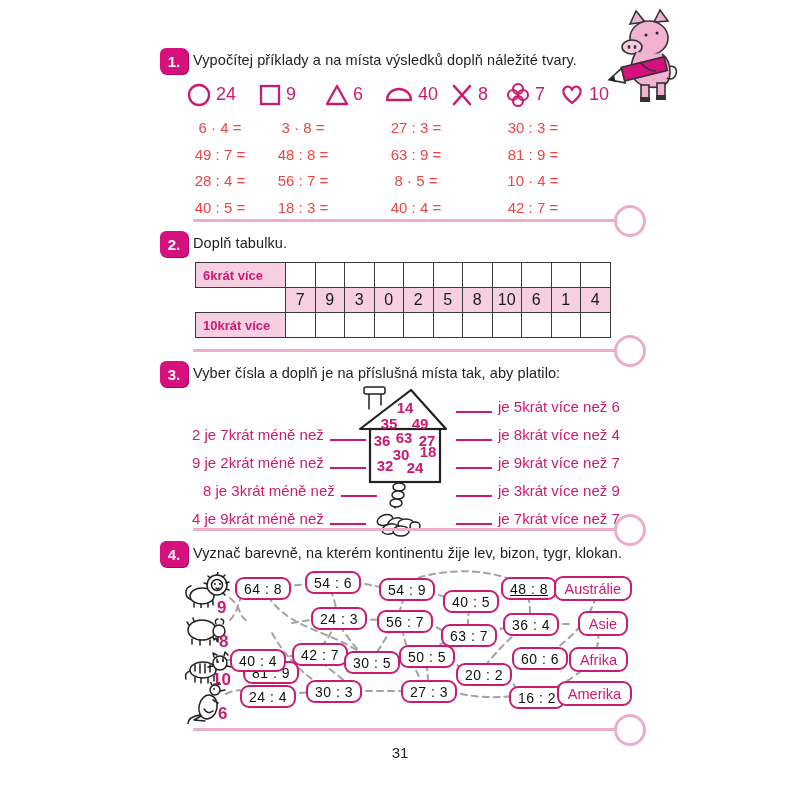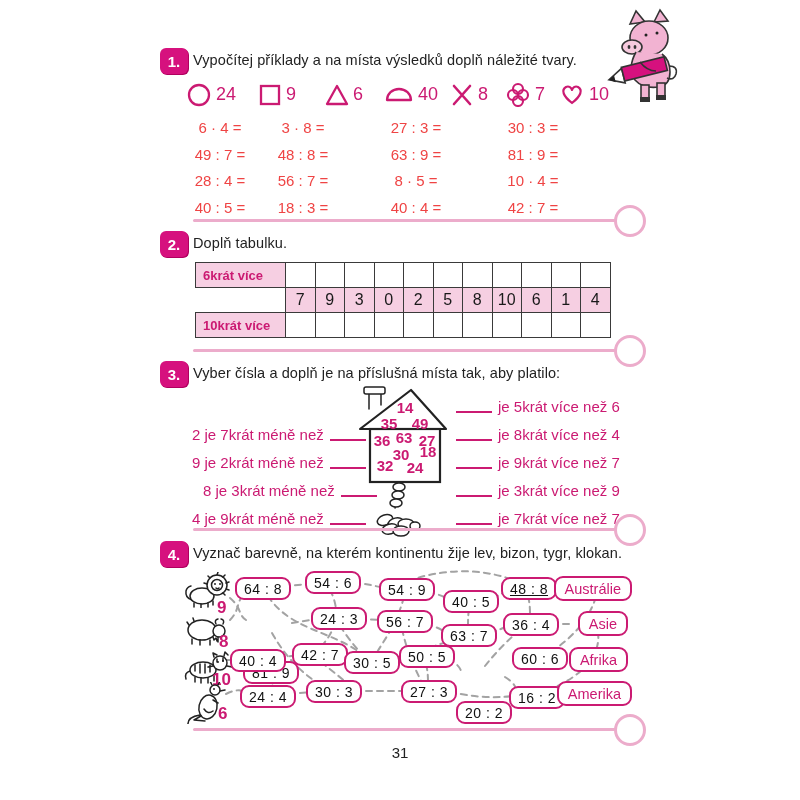--- a/index.html
+++ b/index.html
@@ -391,21 +391,21 @@
   <div class="pbox" style="left:243px;top:613px;margin-top:48px;">81 : 9</div>
   <div class="pbox" style="left:311px;top:607px;">24 : 3</div>
   <div class="pbox" style="left:377px;top:610px;">56 : 7</div>
   <div class="pbox" style="left:441px;top:624px;">63 : 7</div>
   <div class="pbox" style="left:503px;top:613px;">36 : 4</div>
   <div class="pbox" style="left:230px;top:649px;">40 : 4</div>
   <div class="pbox" style="left:292px;top:643px;">42 : 7</div>
   <div class="pbox" style="left:344px;top:651px;">30 : 5</div>
   <div class="pbox" style="left:399px;top:645px;">50 : 5</div>
   <div class="pbox" style="left:512px;top:647px;">60 : 6</div>
-  <div class="pbox" style="left:456px;top:701px;">20 : 2</div>
+  <div class="pbox" style="left:456px;top:663px;">20 : 2</div>
   <div class="pbox" style="left:240px;top:685px;">24 : 4</div>
   <div class="pbox" style="left:306px;top:680px;">30 : 3</div>
   <div class="pbox" style="left:401px;top:680px;">27 : 3</div>
   <div class="pbox" style="left:509px;top:686px;">16 : 2</div>
 
   <div class="cbox" style="right:168px;top:576px;">Austrálie</div>
   <div class="cbox" style="right:172px;top:611px;">Asie</div>
   <div class="cbox" style="right:172px;top:647px;">Afrika</div>
   <div class="cbox" style="right:168px;top:681px;">Amerika</div>
 

